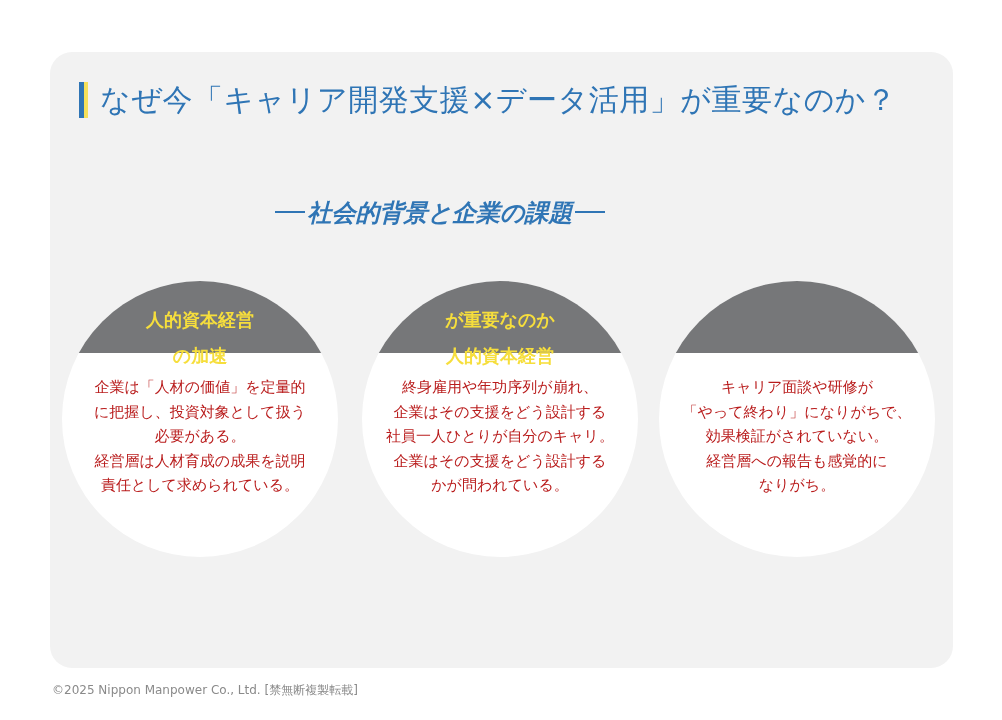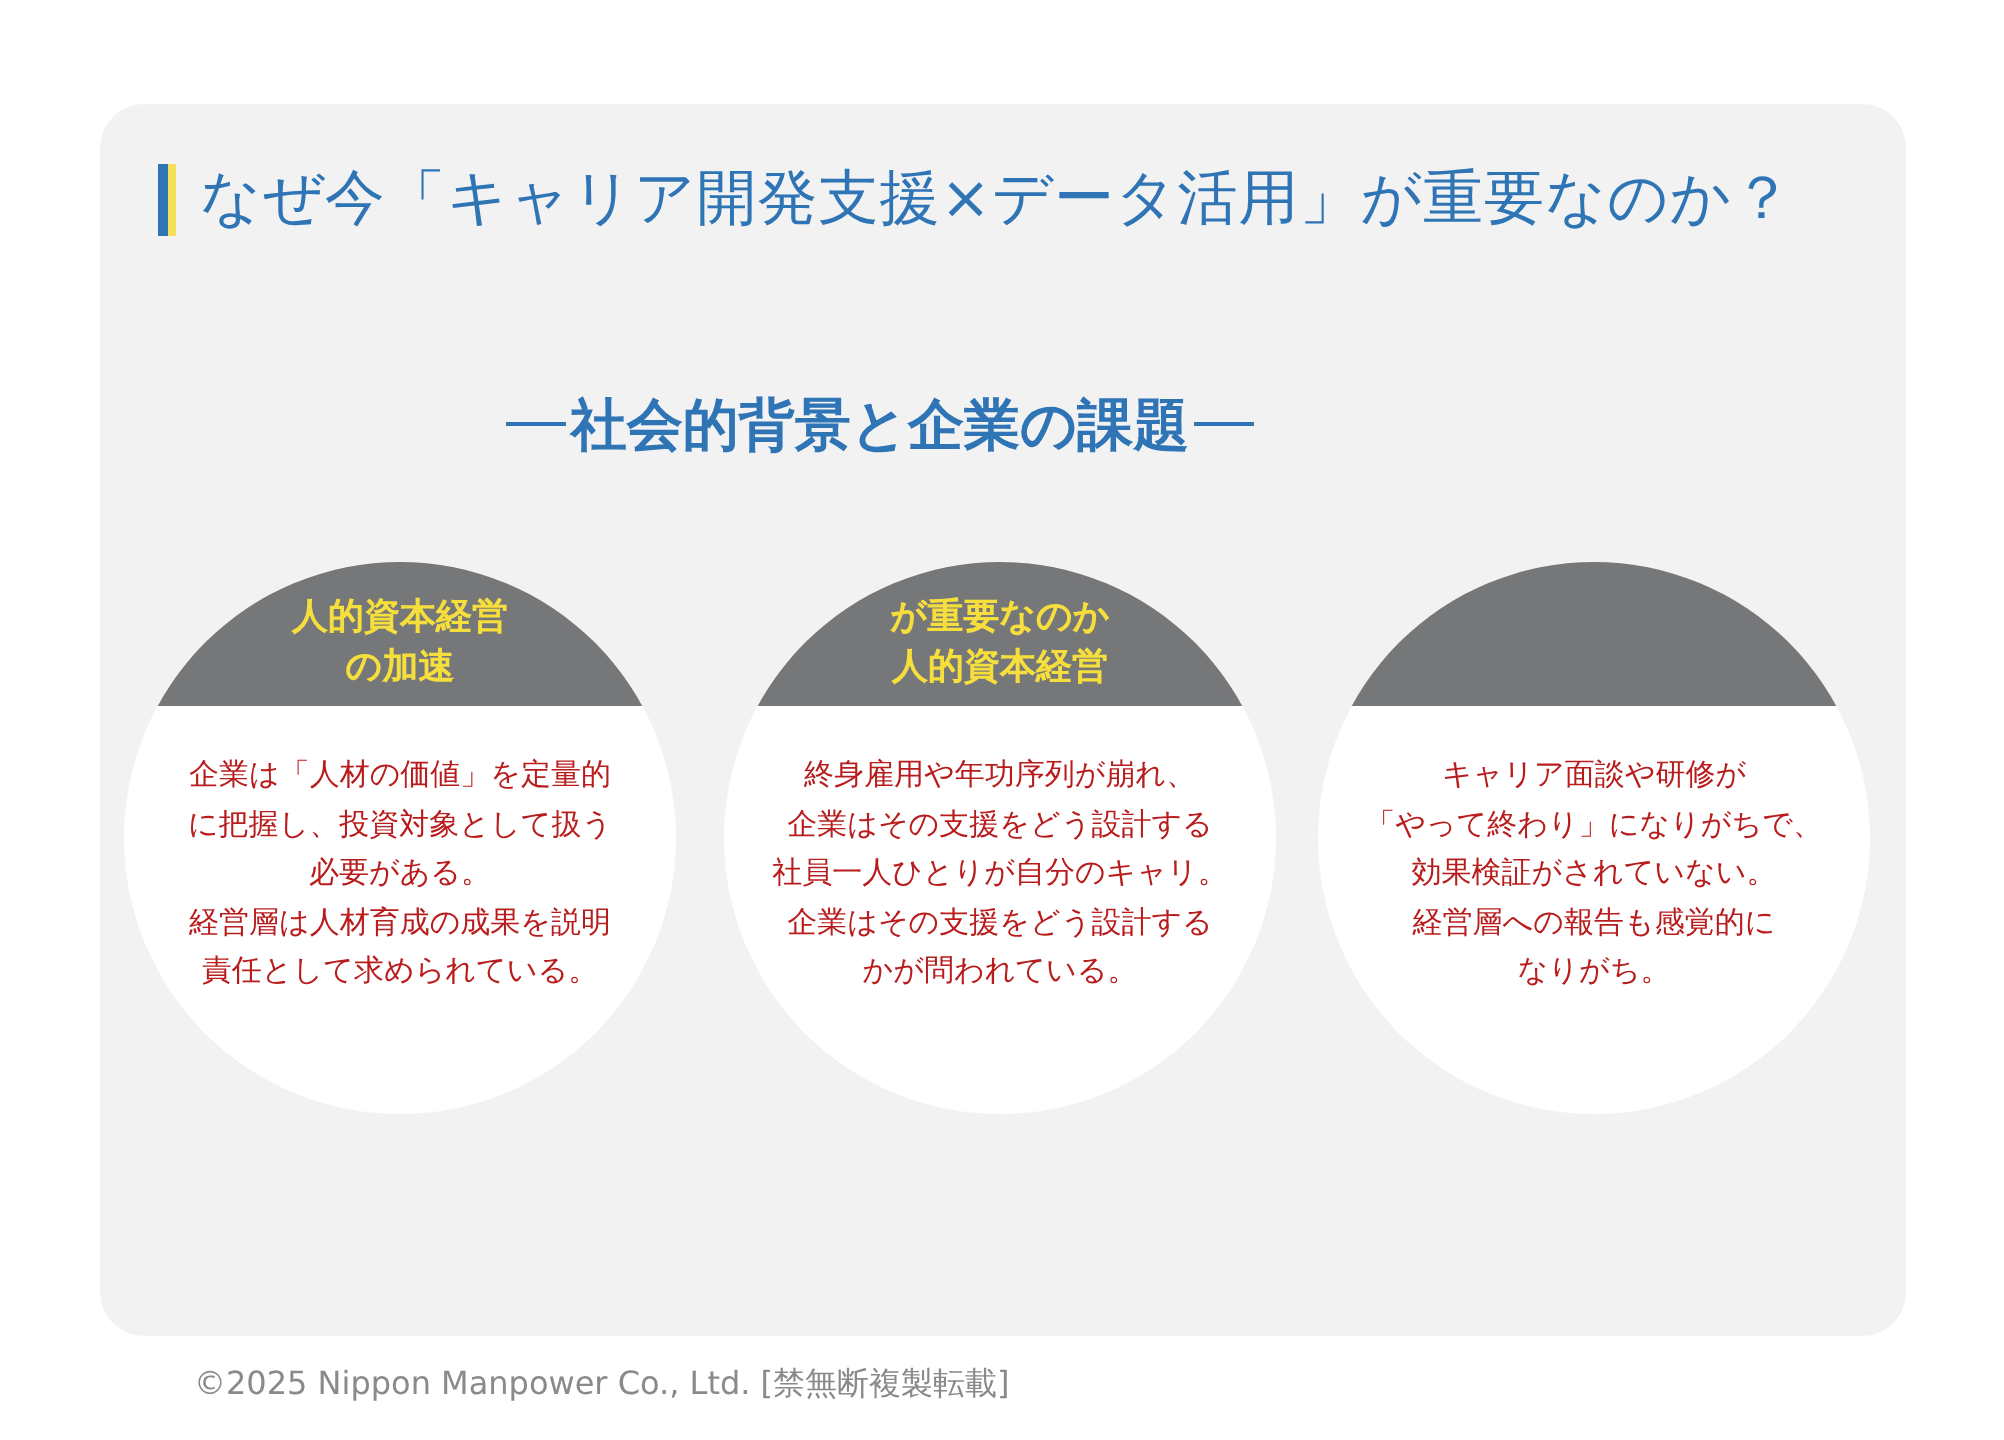--- a/index.html
+++ b/index.html
@@ -50,23 +50,24 @@
       white-space: nowrap;
       margin: 0;
       line-height: 40px;
     }
     .subtitle {
       position: absolute;
       left: 0;
       width: 880px;
       top: 196px;
       text-align: center;
-      font-size: 28px;
+      font-size: 24px;
       font-weight: bold;
       line-height: 34px;
+      font-style: italic;
     }
     .subtitle .dash {
       font-weight: normal;
       display: inline-block;
       vertical-align: middle;
       width: 30px;
       height: 2px;
       margin: 0 2px;
       position: relative;
       top: -2px;
@@ -89,40 +90,39 @@
     .circle .heading {
       position: absolute;
       left: 0;
       top: 15px;
       width: 100%;
       text-align: center;
       font-size: 18px;
       font-weight: bold;
       line-height: 25px;
     }
-    .circle .heading span { display: block; }
+    .circle .heading span { display: block; margin-top: 11px; }
     .circle .body {
       position: absolute;
       left: 0;
       top: 94px;
       width: 100%;
       text-align: center;
       font-size: 15px;
       line-height: 24.5px;
       color: #b91c1c;
     }
     .circle .body span { display: block; white-space: nowrap; }
     .footer {
       position: absolute;
       left: 52px;
       top: 682px;
-      font-size: 16px;
+      font-size: 12px;
       color: #8a8a8a;
       white-space: nowrap;
-      margin-left: 45px;
     }
   </style>
 </head>
 <body>
 
 <div class="panel"></div>
 
 <div class="title-wrap">
   <div class="title-accent">
     <div class="blue" style="background:#2f75b5;"></div>

